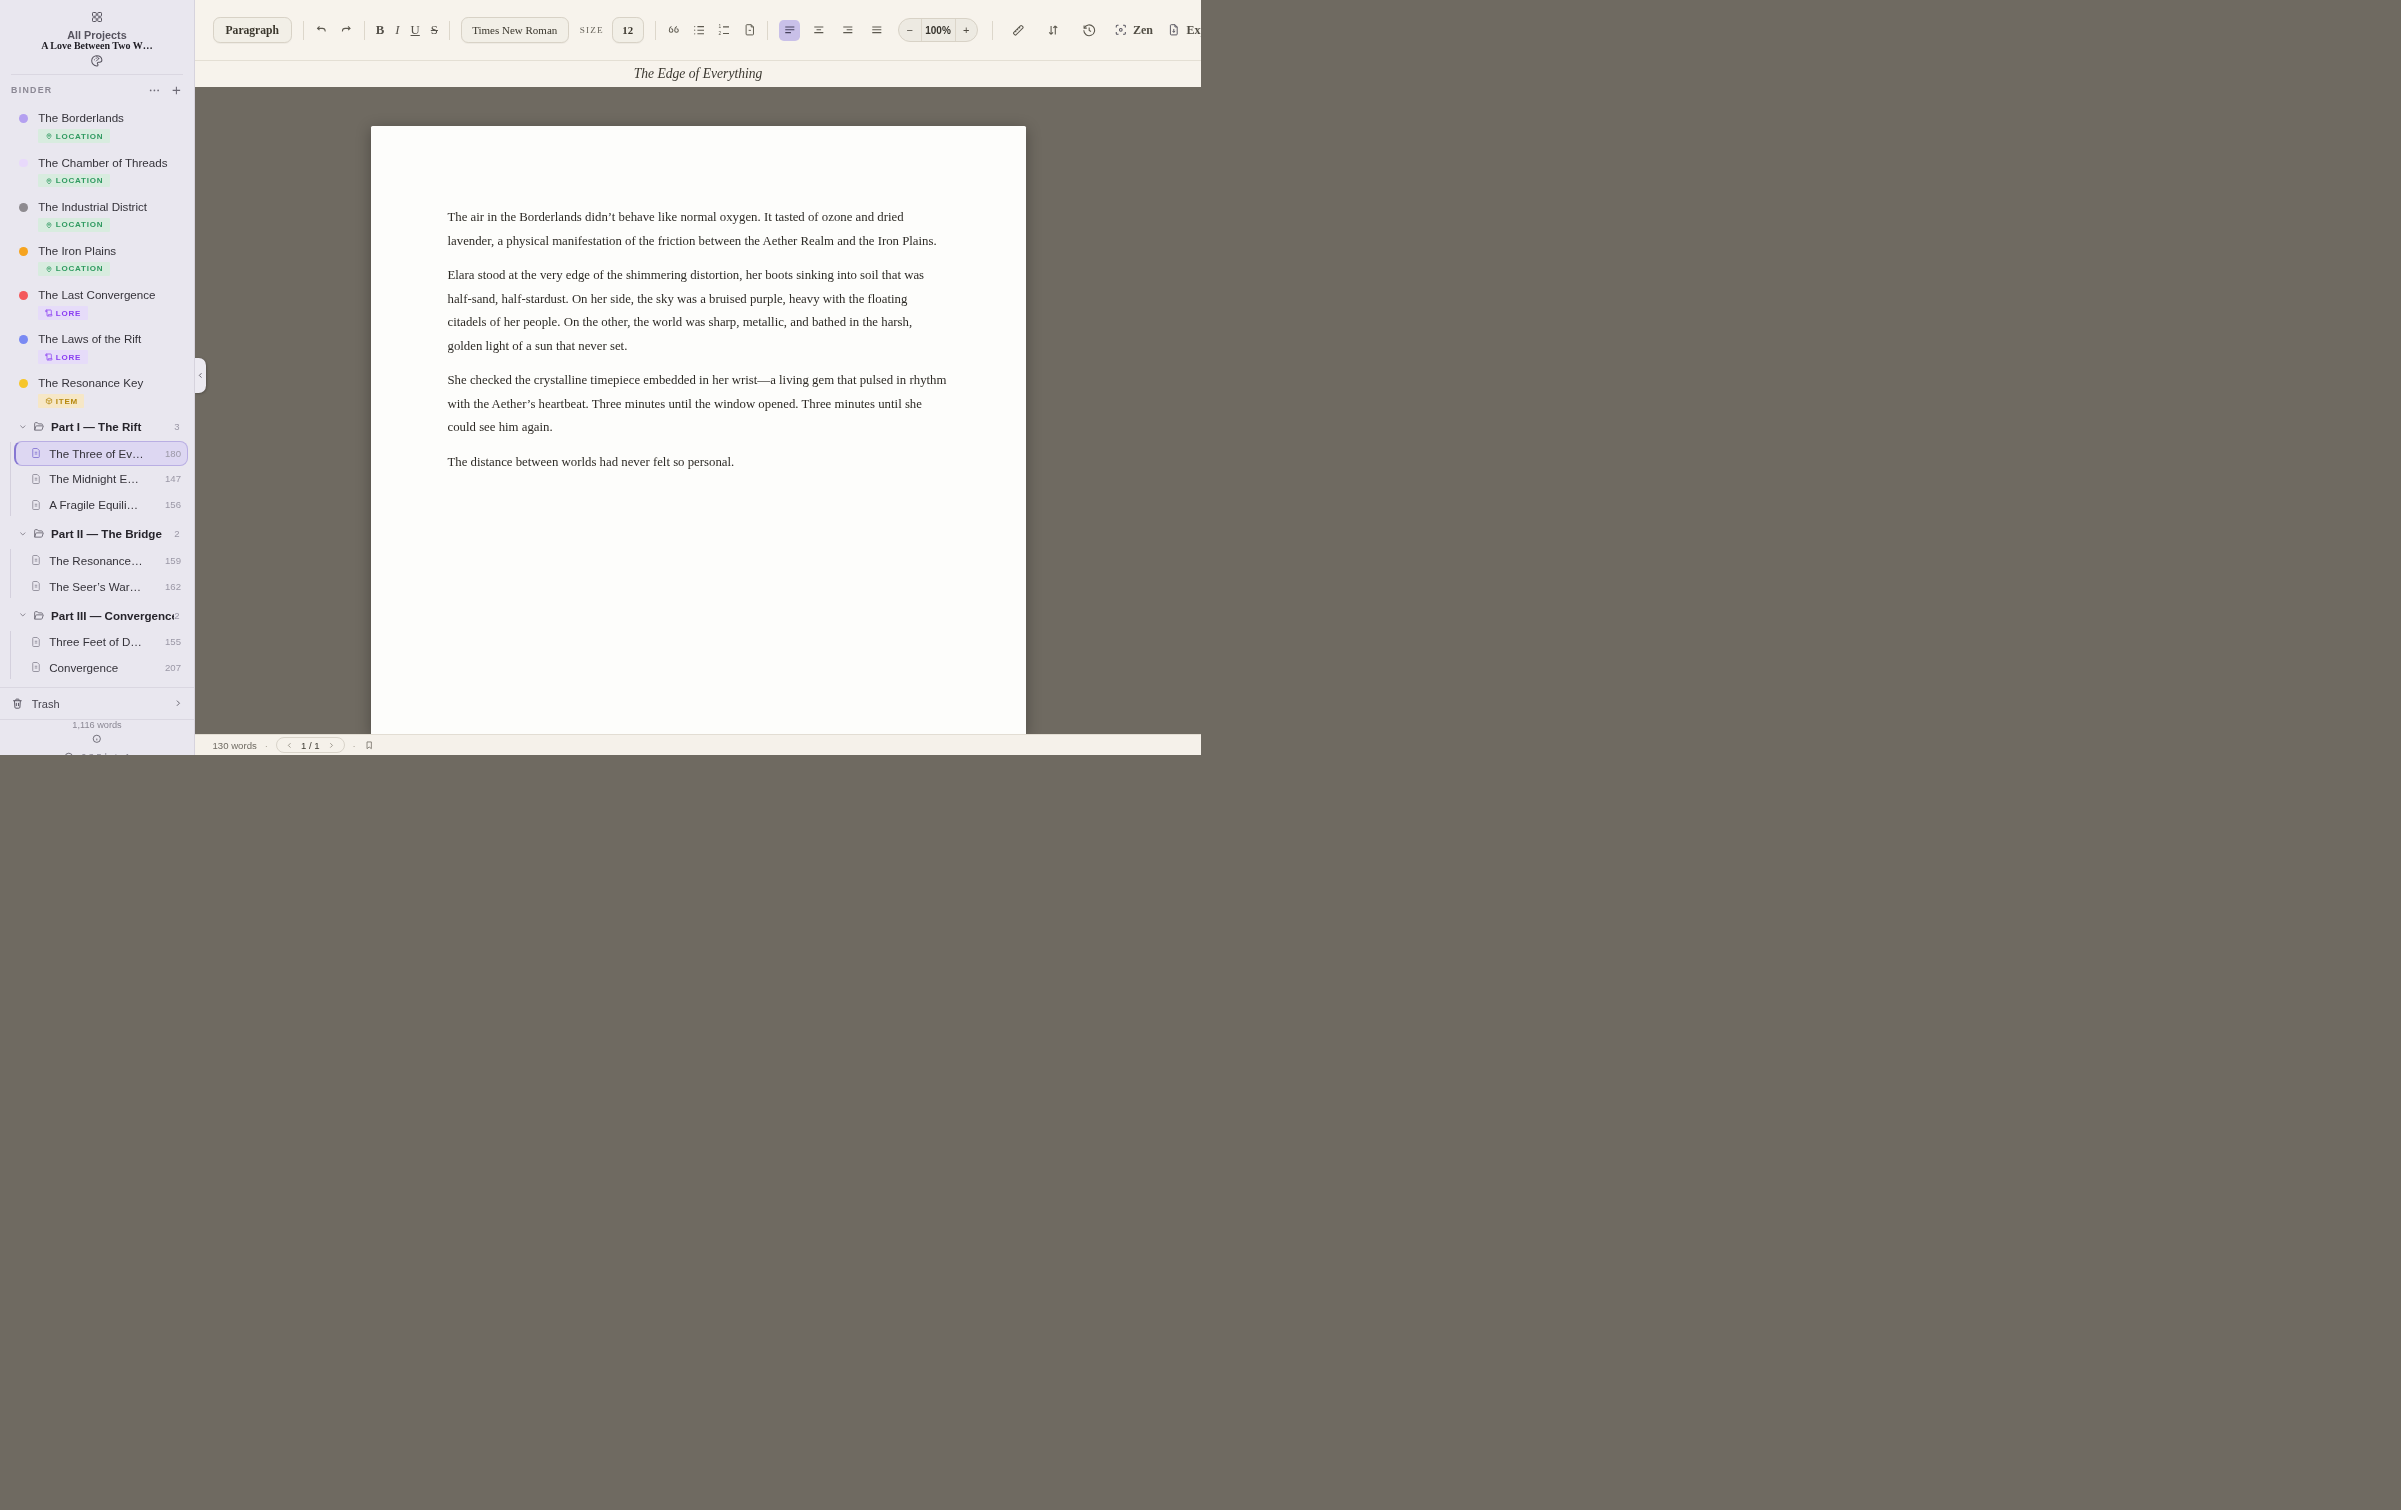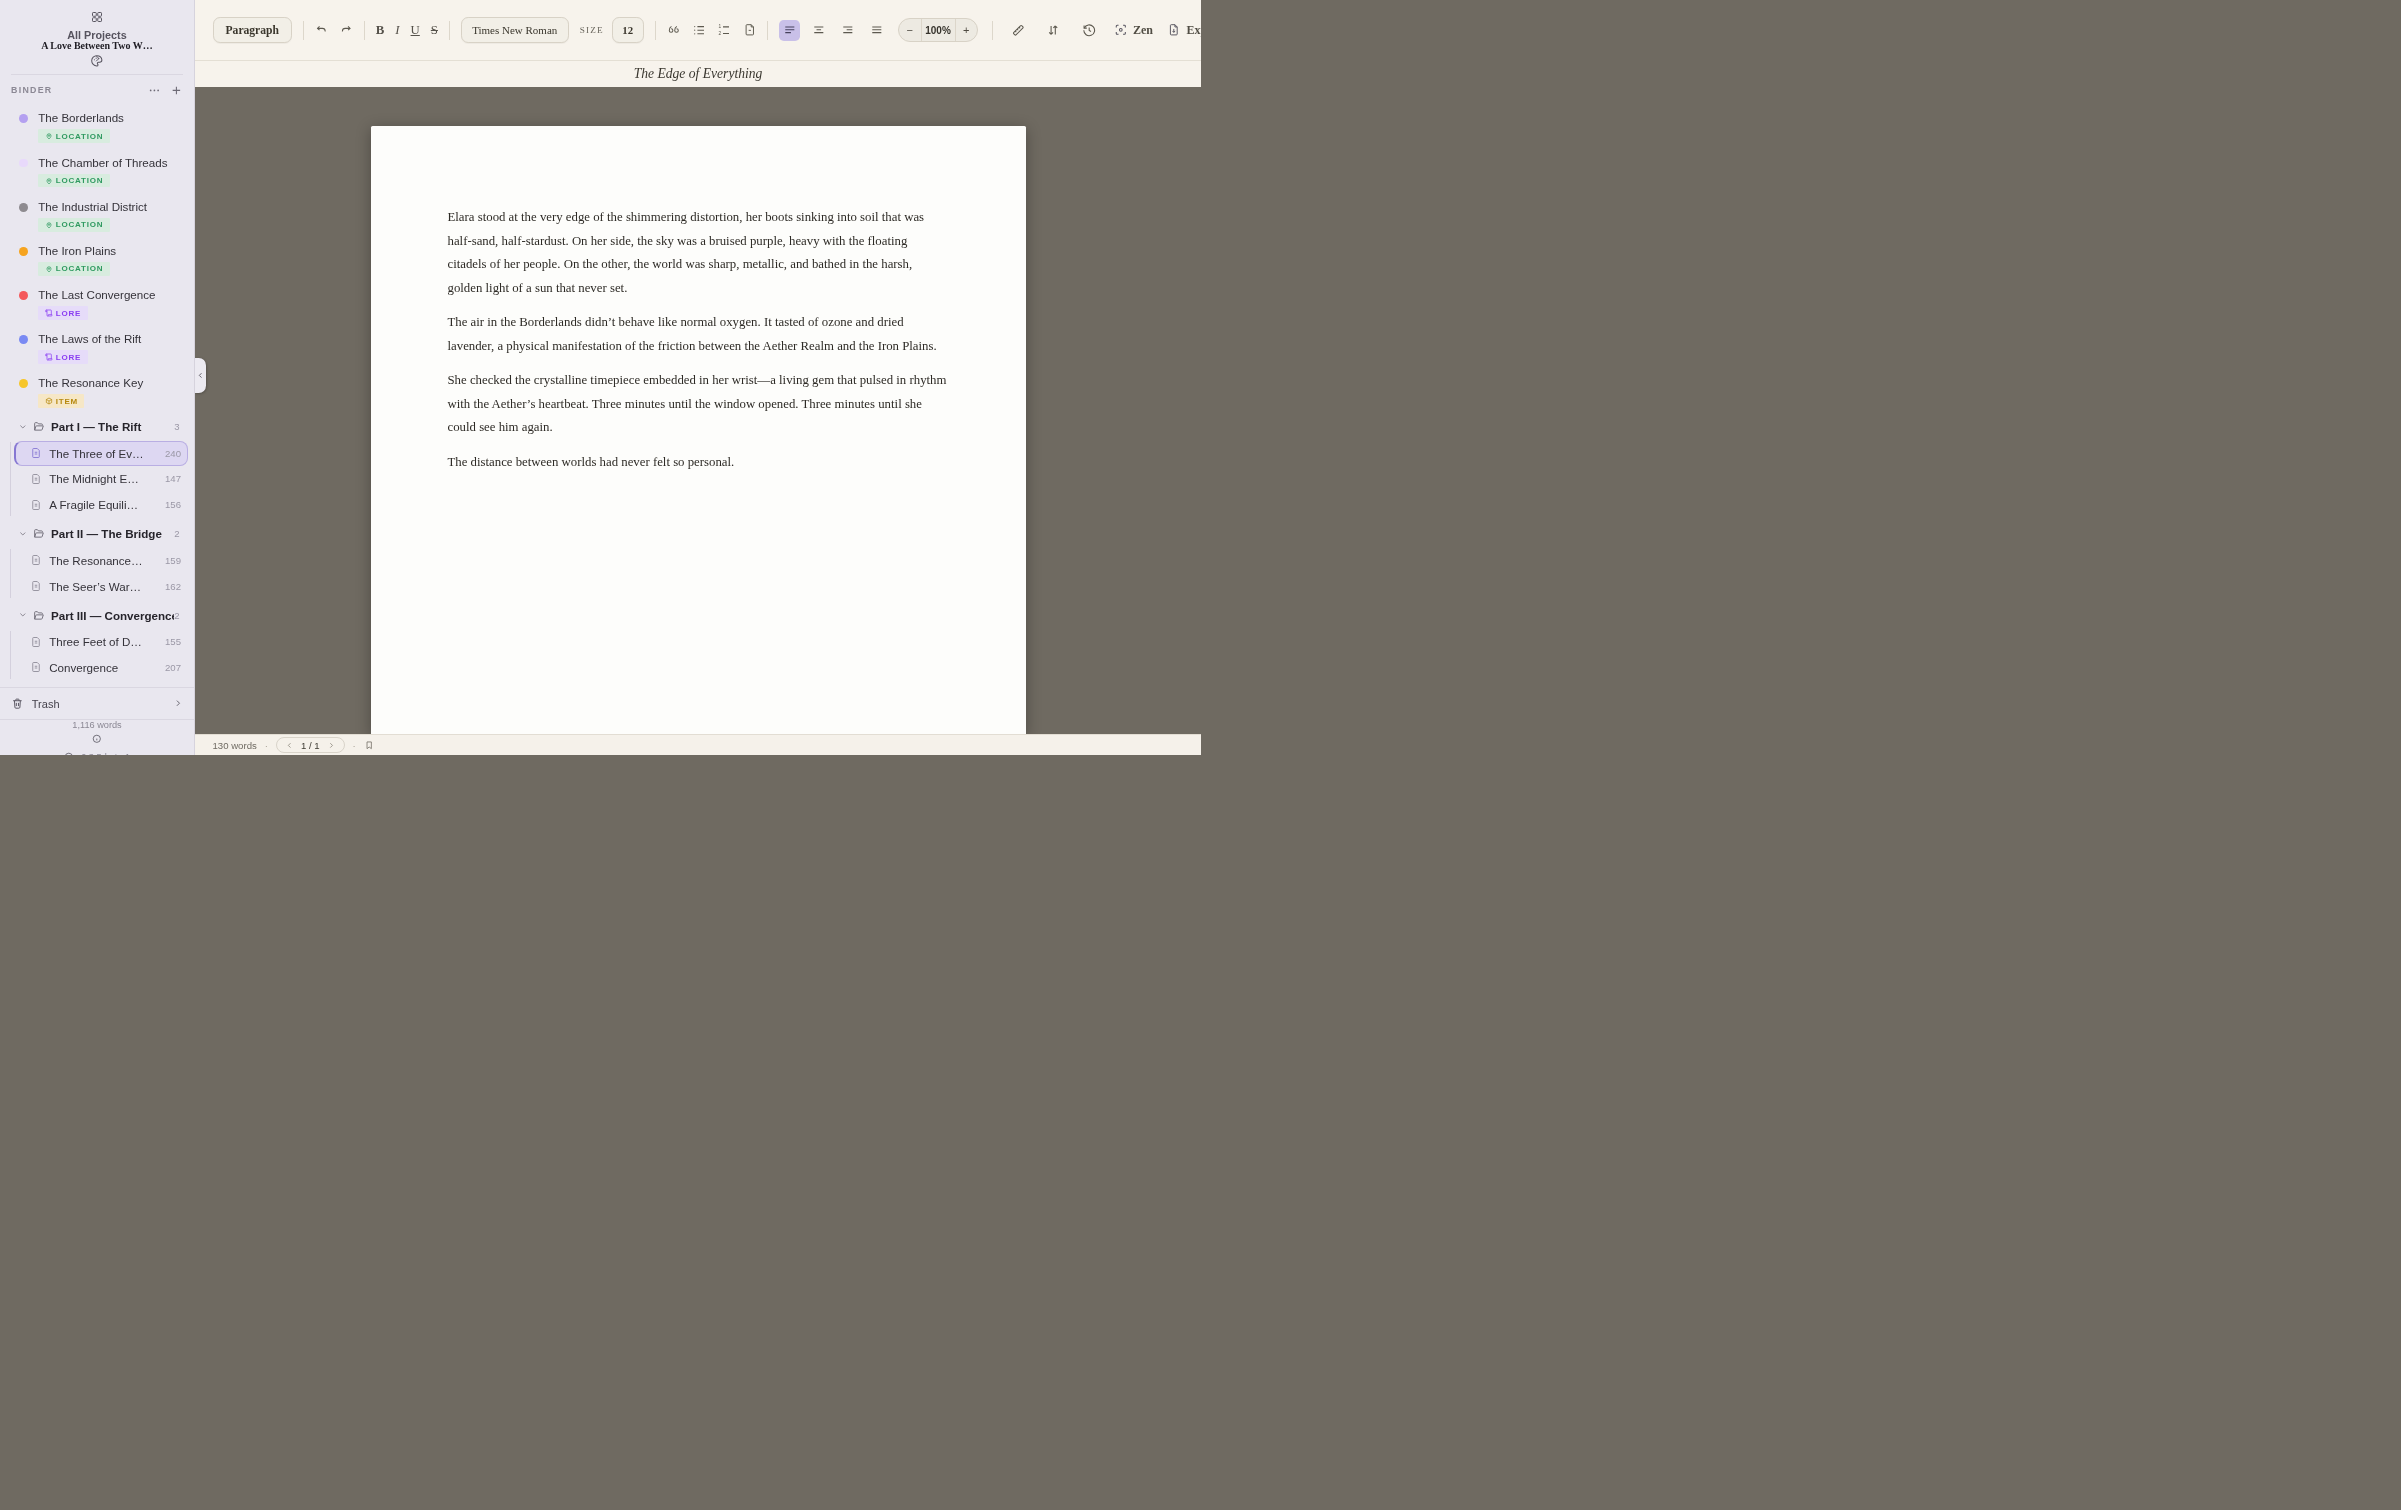--- a/index.html
+++ b/index.html
@@ -307,21 +307,21 @@
     </div>
     <div class="children">
   <div class="doc-row selected">
     <span class="d-icon icon">
       <svg width="12" height="12" viewBox="0 0 24 24" fill="none" stroke="currentColor" stroke-width="1.8">
                   <path d="M14.5 3H7a1.5 1.5 0 0 0-1.5 1.5v15A1.5 1.5 0 0 0 7 21h10a1.5 1.5 0 0 0 1.5-1.5V7z"></path>
                   <path d="M9.5 10.5h5M9.5 14h5"></path>
                 </svg>
     </span>
     <span class="d-name">The Three of Ev…</span>
-    <span class="d-count">240</span>
+    <span class="d-count">180</span>
   </div>
 
   <div class="doc-row">
     <span class="d-icon icon">
       <svg width="12" height="12" viewBox="0 0 24 24" fill="none" stroke="currentColor" stroke-width="1.8">
                   <path d="M14.5 3H7a1.5 1.5 0 0 0-1.5 1.5v15A1.5 1.5 0 0 0 7 21h10a1.5 1.5 0 0 0 1.5-1.5V7z"></path>
                   <path d="M9.5 10.5h5M9.5 14h5"></path>
                 </svg>
     </span>
     <span class="d-name">The Midnight E…</span>
@@ -604,22 +604,22 @@
       <span class="doc-title">The Edge of Everything</span>
     </div>
 
     <div class="editor">
       <div class="collapse-handle">
         <svg width="8.8" height="8.8" viewBox="0 0 24 24" fill="none" stroke="currentColor" stroke-width="2.4">
             <polyline points="15 6 9 12 15 18"></polyline>
           </svg>
       </div>
       <div class="page" id="page-body">
+          <p>The air in the Borderlands didn’t behave like normal oxygen. It tasted of ozone and dried lavender, a physical manifestation of the friction between the Aether Realm and the Iron Plains.</p>
           <p>Elara stood at the very edge of the shimmering distortion, her boots sinking into soil that was half-sand, half-stardust. On her side, the sky was a bruised purple, heavy with the floating citadels of her people. On the other, the world was sharp, metallic, and bathed in the harsh, golden light of a sun that never set.</p>
-          <p>The air in the Borderlands didn’t behave like normal oxygen. It tasted of ozone and dried lavender, a physical manifestation of the friction between the Aether Realm and the Iron Plains.</p>
           <p>She checked the crystalline timepiece embedded in her wrist—a living gem that pulsed in rhythm with the Aether’s heartbeat. Three minutes until the window opened. Three minutes until she could see him again.</p>
           <p>The distance between worlds had never felt so personal.</p>
         </div>
     </div>
 
     <div class="statusbar">
       <span>130 words</span>
       <span class="sb-dot">·</span>
       <span class="page-pill">
         <span class="pchev icon">

